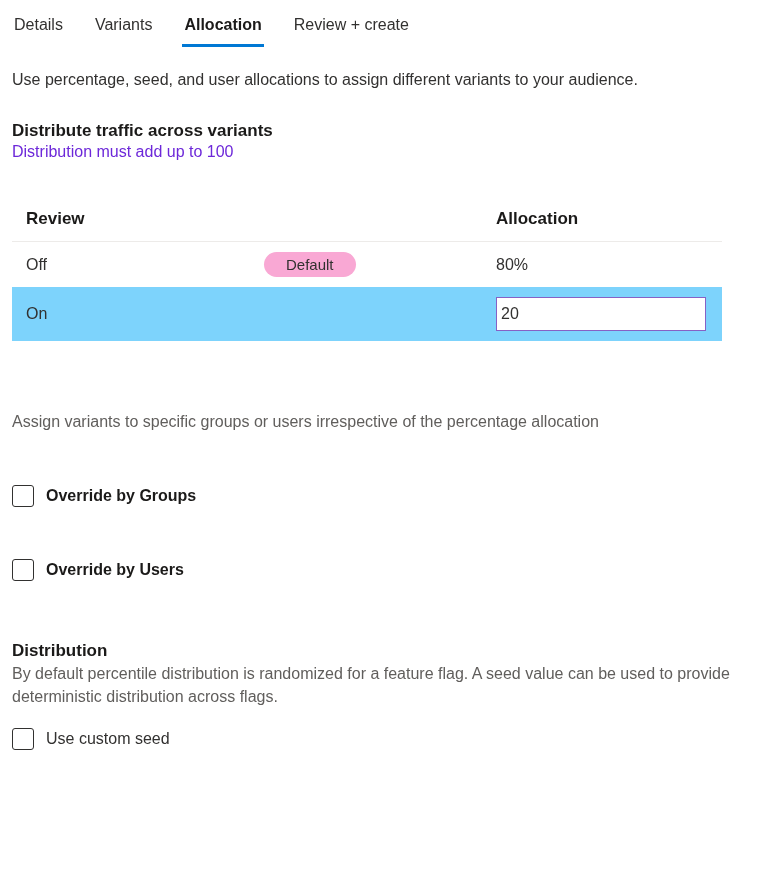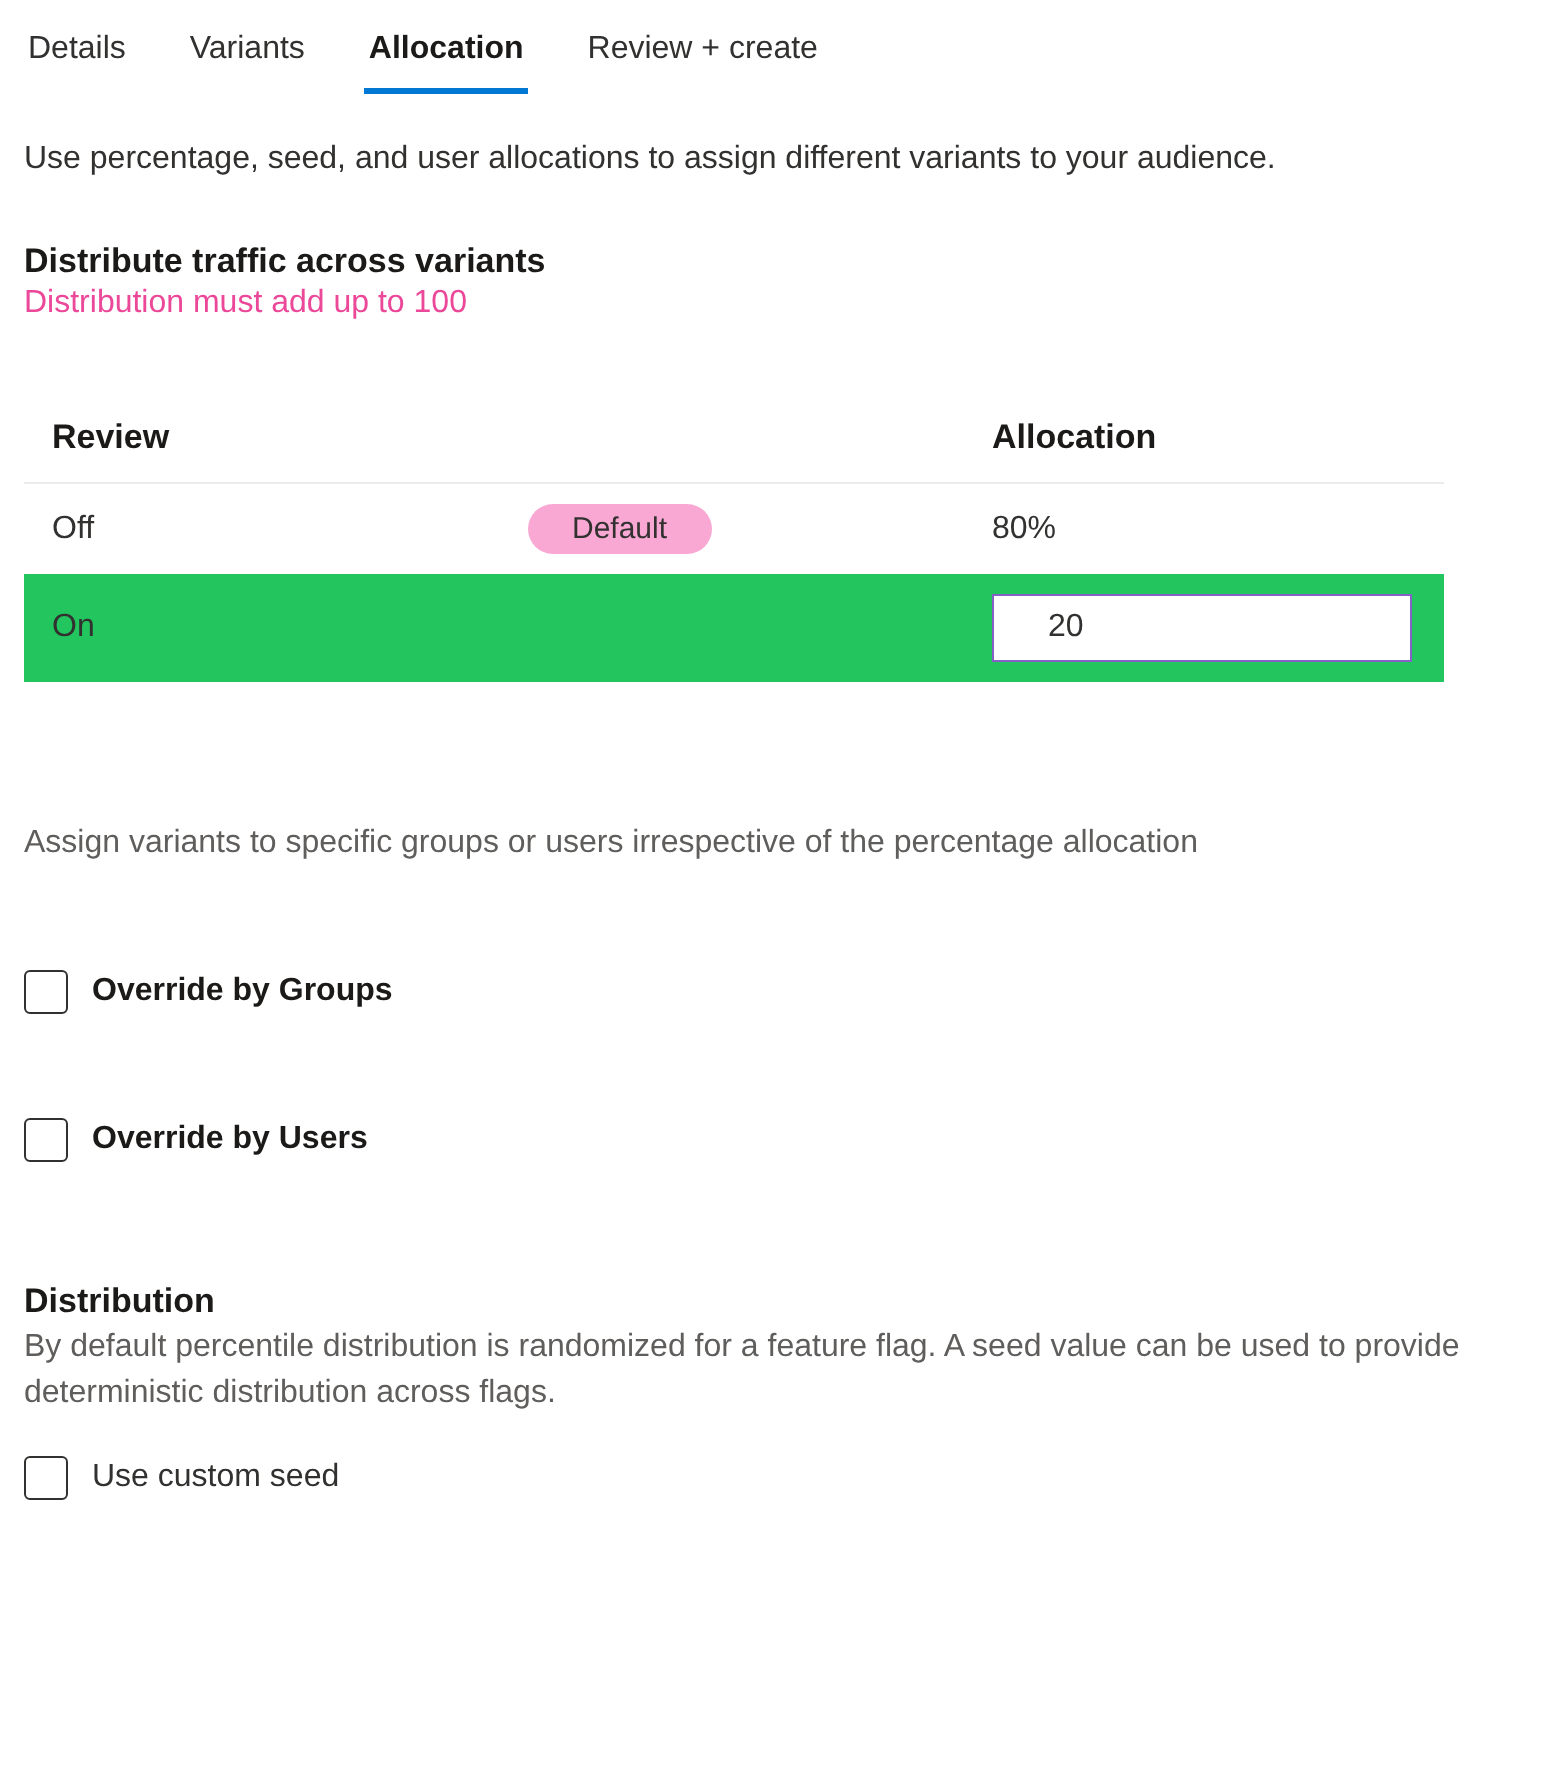--- a/index.html
+++ b/index.html
@@ -37,21 +37,21 @@
     .section {
       margin-top: 32px;
     }
     .section-title {
       font-weight: 700;
       font-size: 17px;
       color: #1b1a19;
     }
     .section-sub {
       font-size: 16px;
-      color: #ec4899;
+      color: #6d28d9;
       margin-top: 2px;
     }
     .table {
       margin-top: 40px;
       width: 710px;
       border-collapse: collapse;
     }
     .th-row th {
       text-align: left;
       font-weight: 700;
@@ -61,21 +61,21 @@
       border-bottom: 1px solid #edebe9;
     }
     .th-variant { width: 470px; }
     .td {
       padding: 10px 14px;
       font-size: 16px;
       color: #323130;
       vertical-align: middle;
     }
     .row-on {
-      background: #22c55e;
+      background: #7dd3fc;
     }
     .variant-cell {
       display: flex;
       align-items: center;
       gap: 0;
     }
     .variant-name {
       width: 238px;
       display: inline-block;
     }
@@ -84,21 +84,21 @@
       background: #f9a8d4;
       color: #323130;
       font-size: 15px;
       padding: 4px 22px;
       border-radius: 16px;
     }
     .alloc-input {
       width: 210px;
       height: 34px;
       font-size: 16px;
-      padding: 0 27px;
+      padding: 0 4px;
       border: 1px solid #605e5c;
       outline: none;
       font-family: inherit;
       color: #323130;
     }
     .alloc-input.focused {
       border: 1px solid #8661c5;
     }
     .check-row {
       display: flex;

